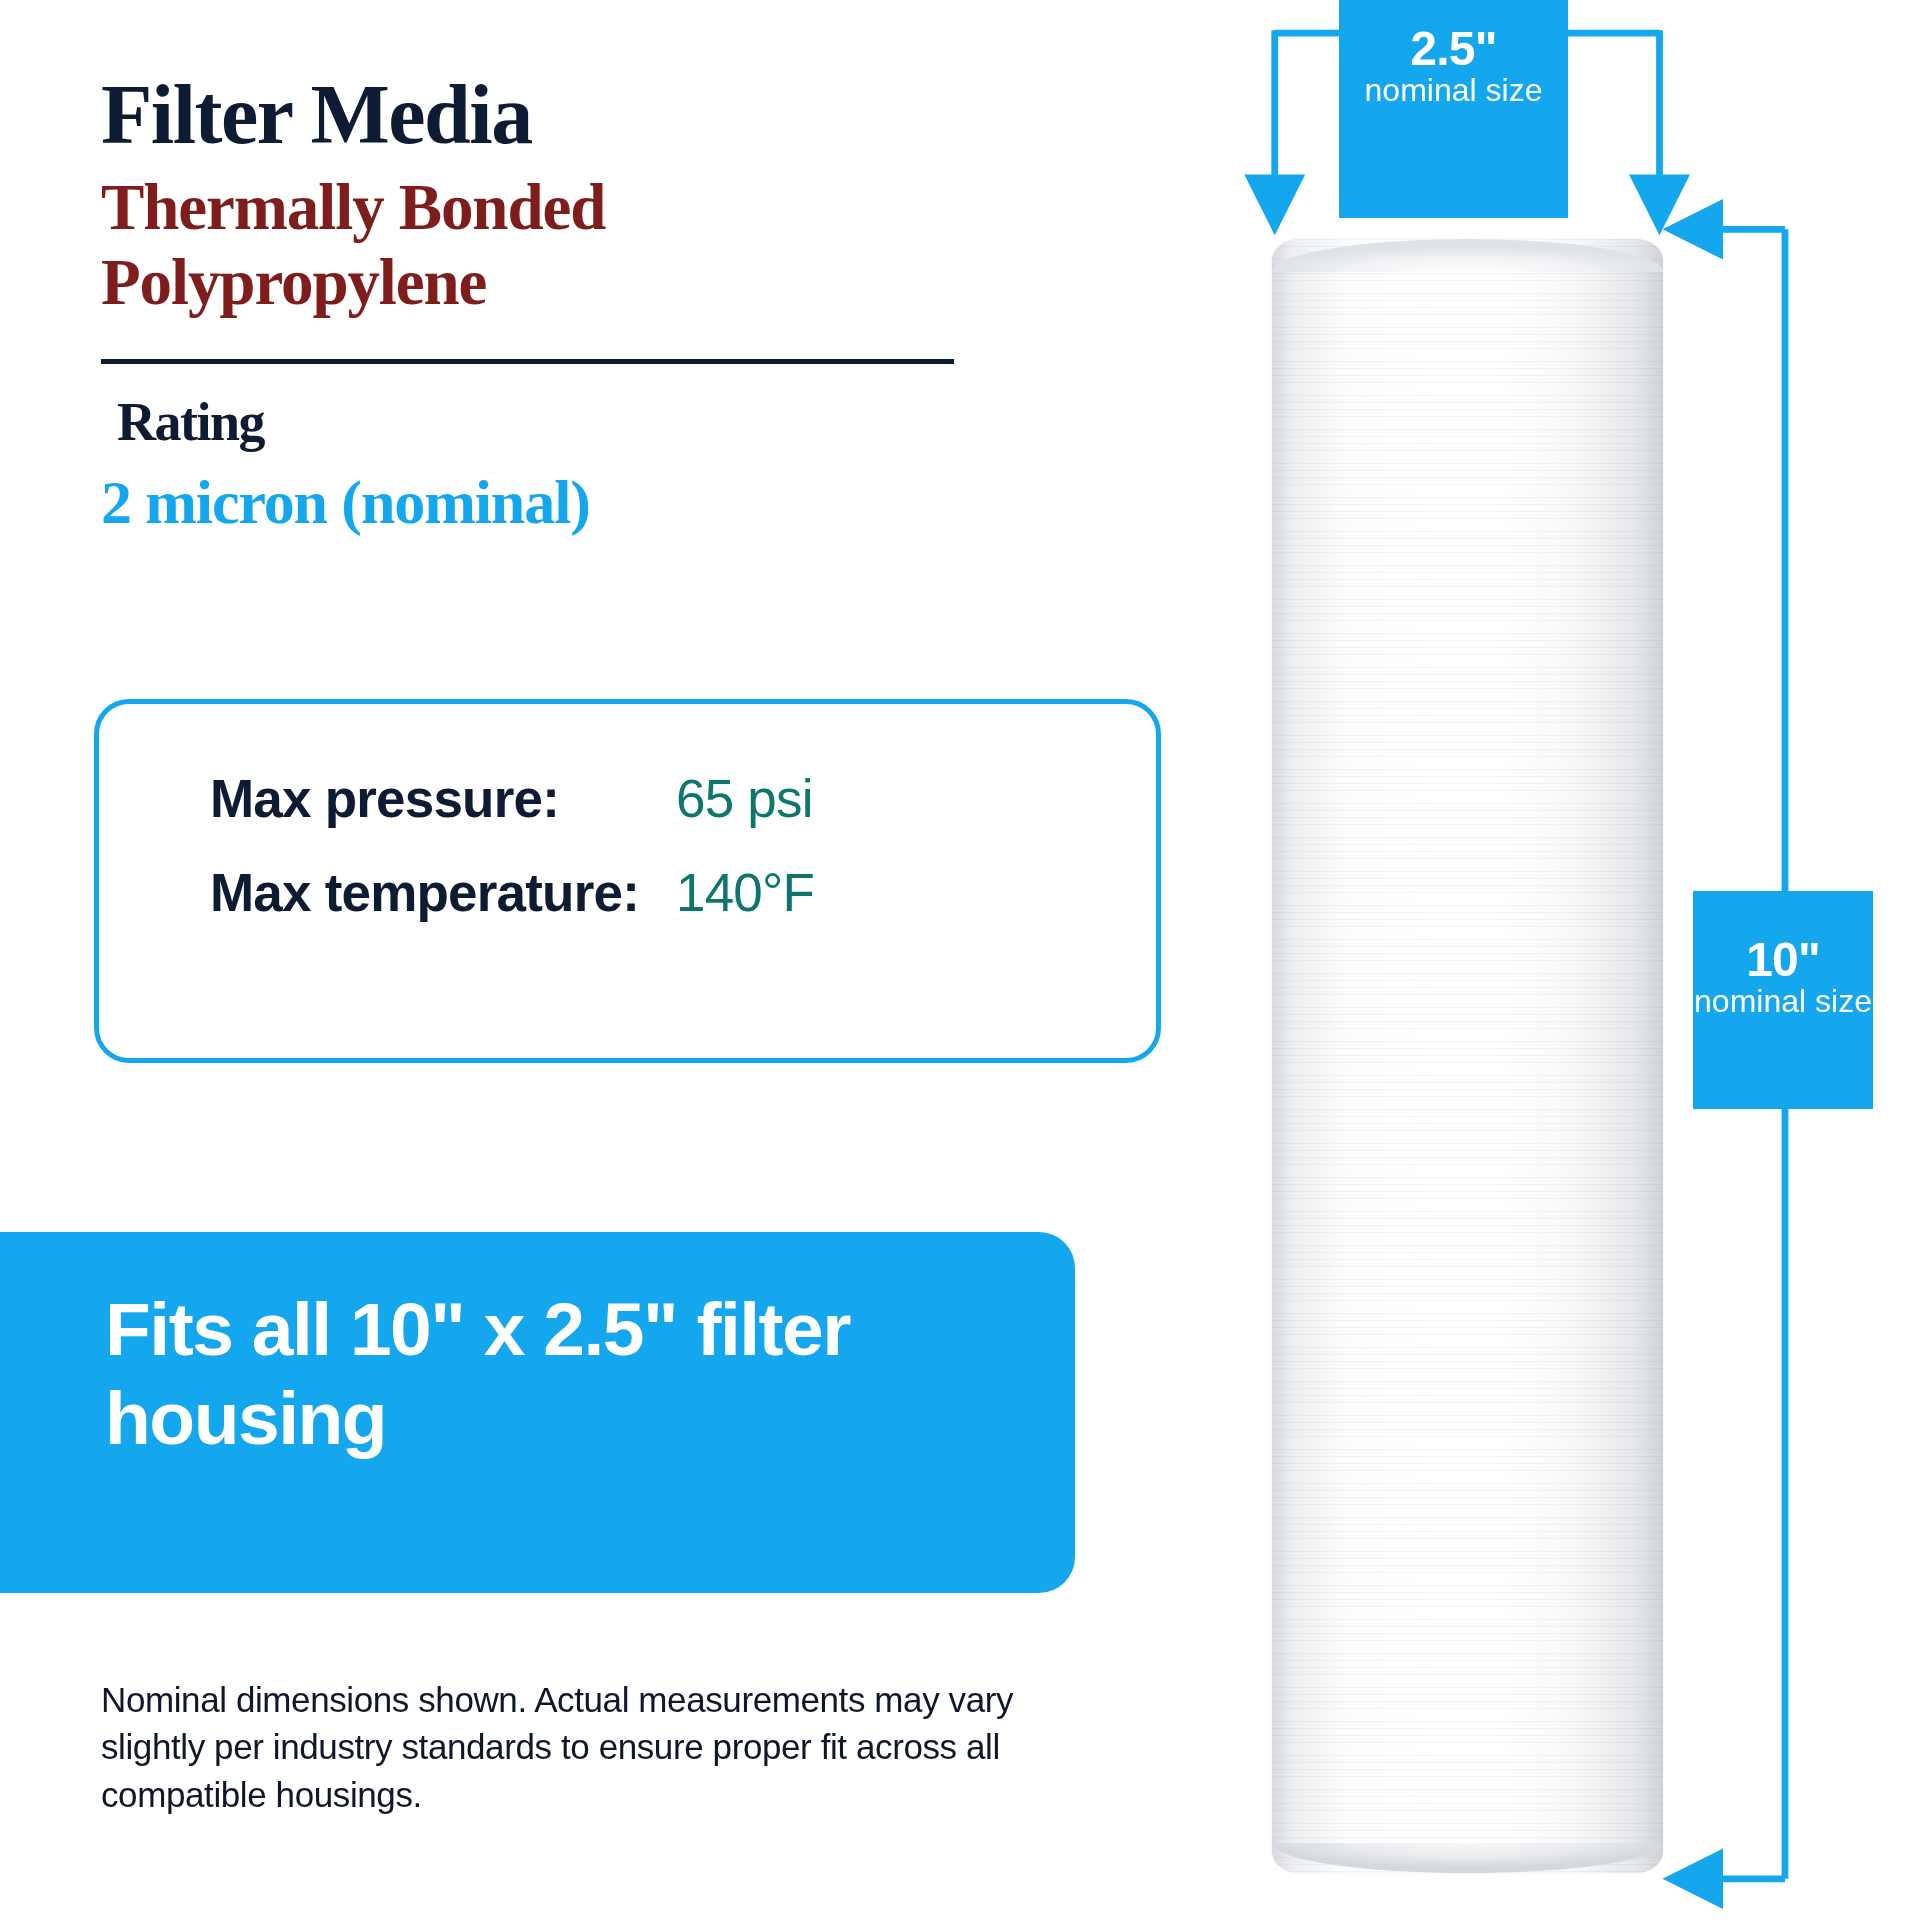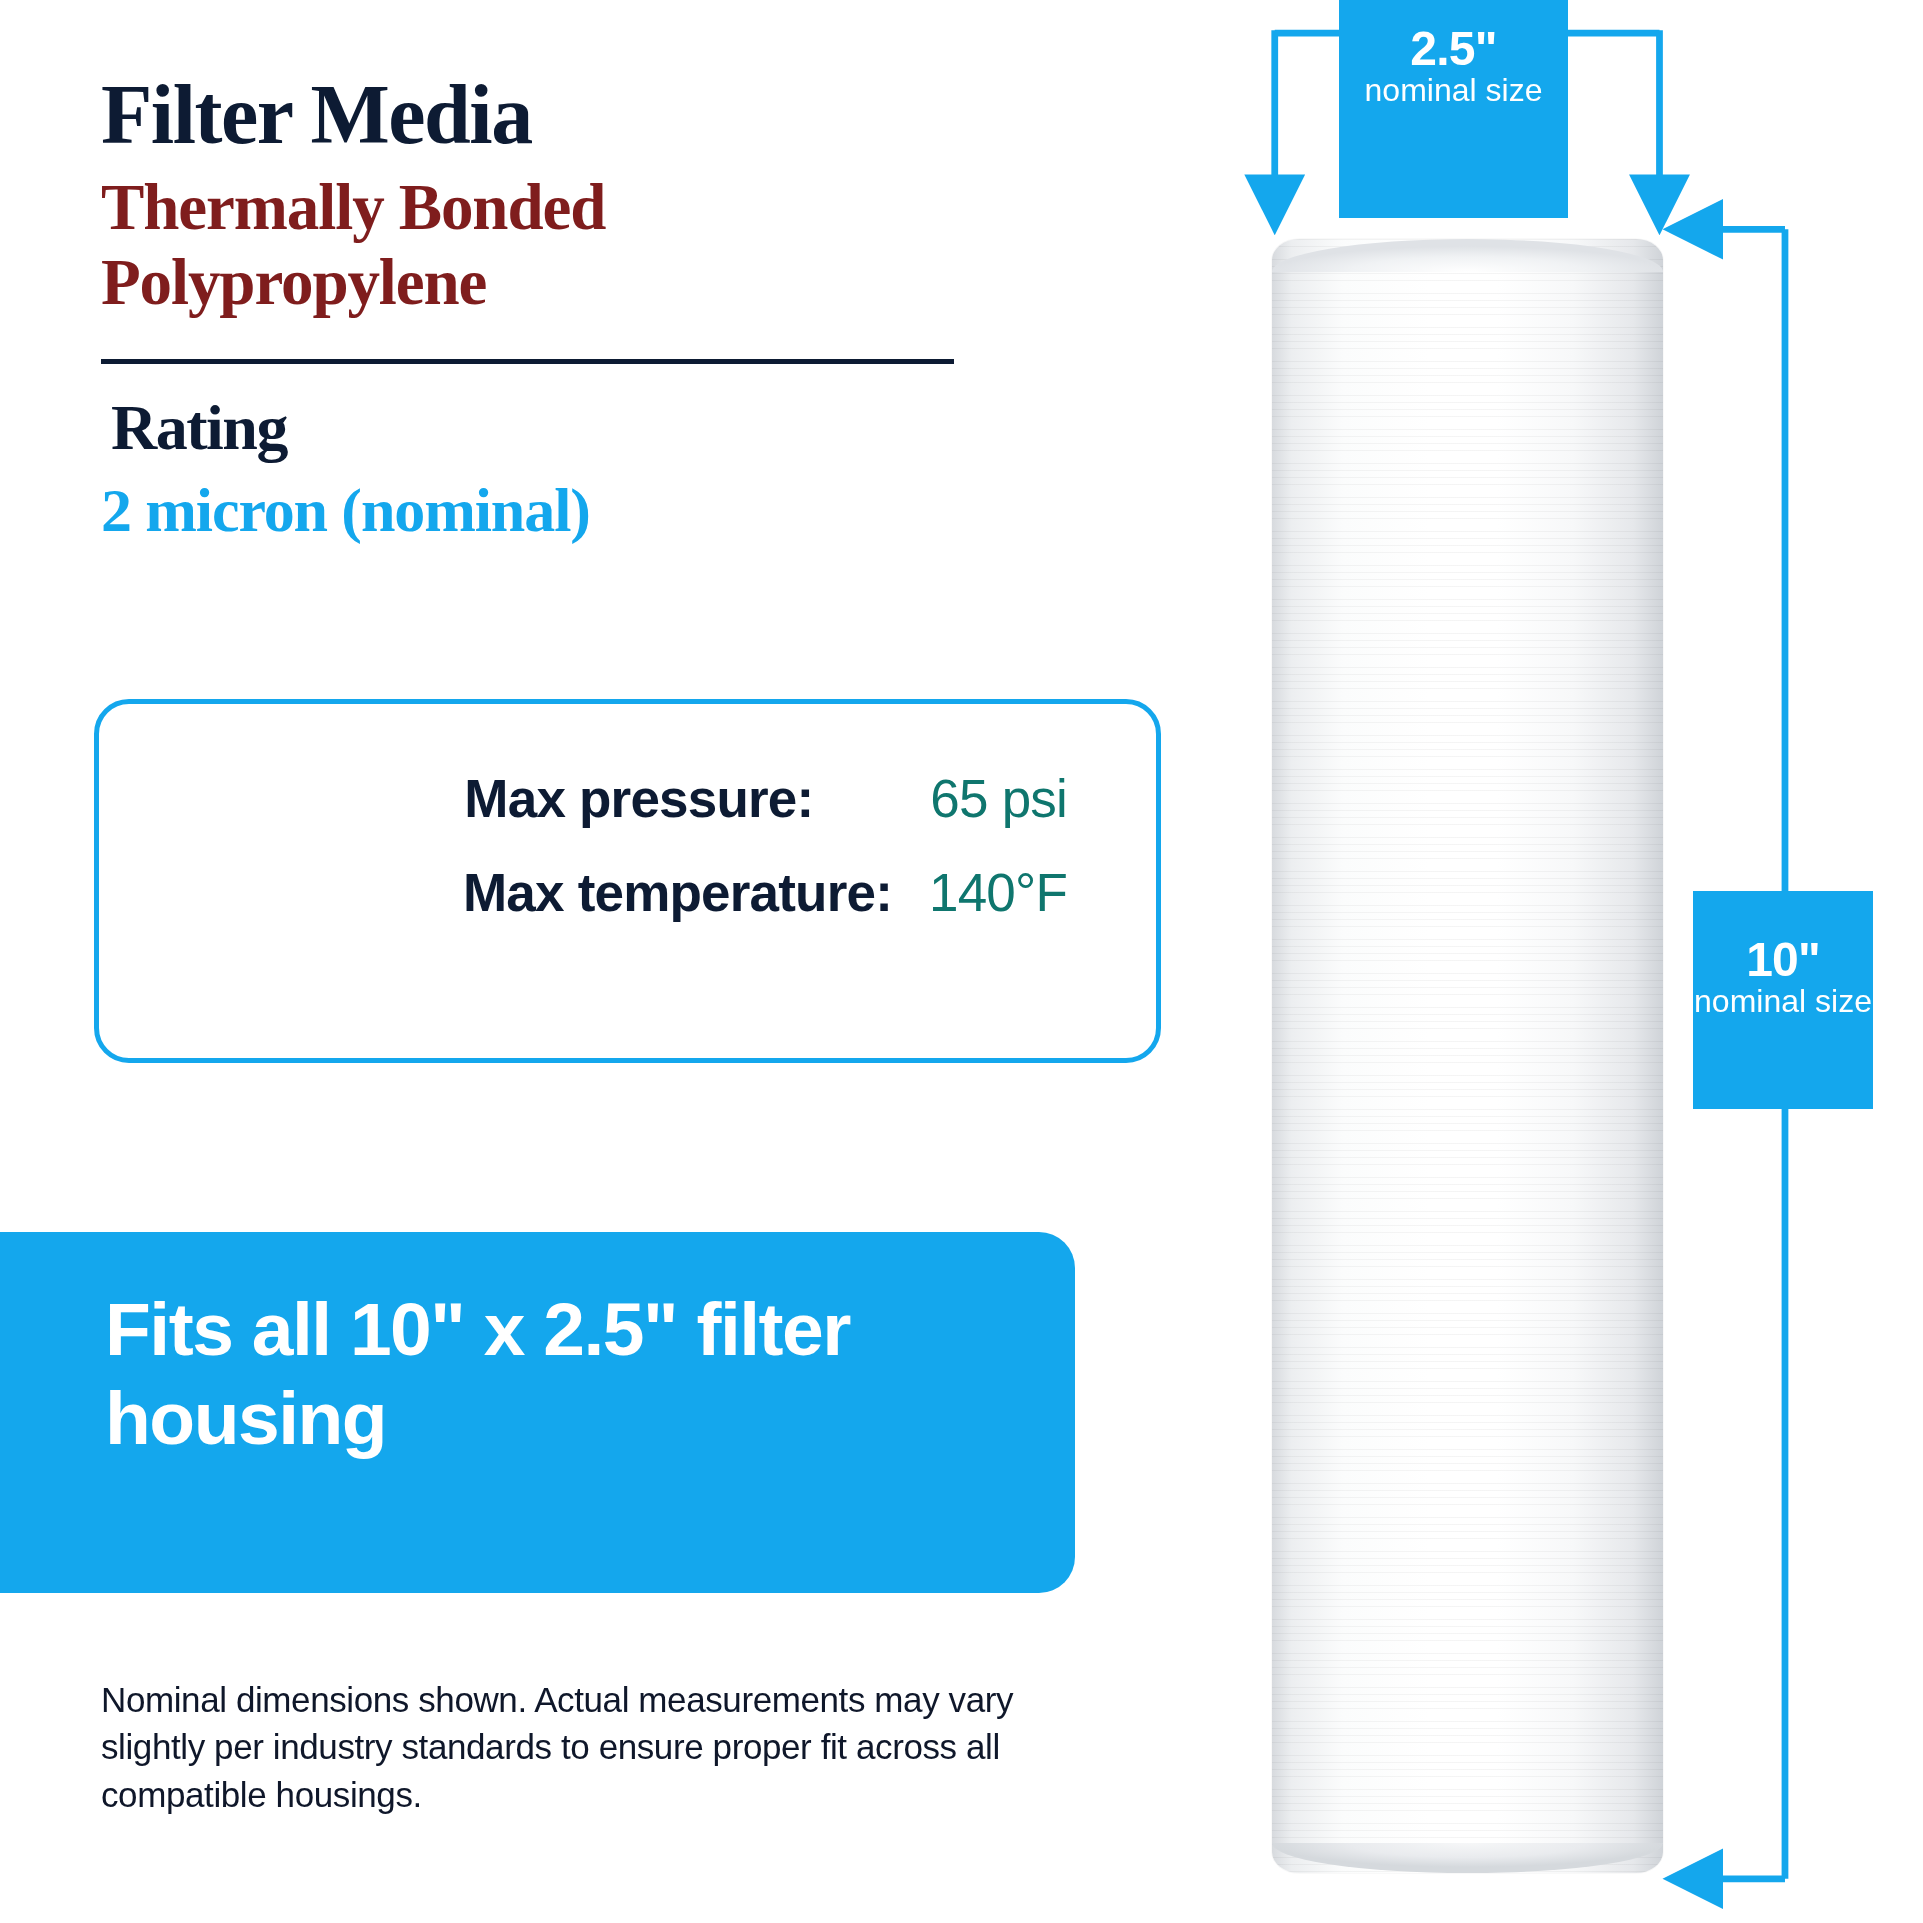--- a/index.html
+++ b/index.html
@@ -52,26 +52,26 @@
 
   .divider {
     width: 853px;
     height: 4.5px;
     background: #0d1b33;
     margin: 39px 0 30px 0;
     border: 0;
   }
 
   .h-title2 {
-    font-size: 64px;
+    font-size: 54px;
     font-weight: 700;
     color: #0d1b33;
     letter-spacing: -1.5px;
     line-height: 1.05;
-    margin: 10px;
+    margin: 16px;
   }
   .h-sub2 {
     font-size: 62px;
     font-weight: 700;
     color: #14a7ed;
     letter-spacing: -1.1px;
     line-height: 1.16;
     margin: 13.5px 0 0 0;
   }
 
@@ -89,21 +89,20 @@
   .spec-rows {
     position: absolute;
     left: 111px;
     top: 64px;
     width: 857px;
   }
   .spec-row {
     display: flex;
     align-items: baseline;
     margin-bottom: 33px;
-    justify-content: flex-end;
   }
   .spec-label {
     font-size: 53px;
     font-weight: 700;
     color: #0d1b33;
     letter-spacing: -0.8px;
     width: 466px;
     flex: 0 0 466px;
   }
   .spec-value {

